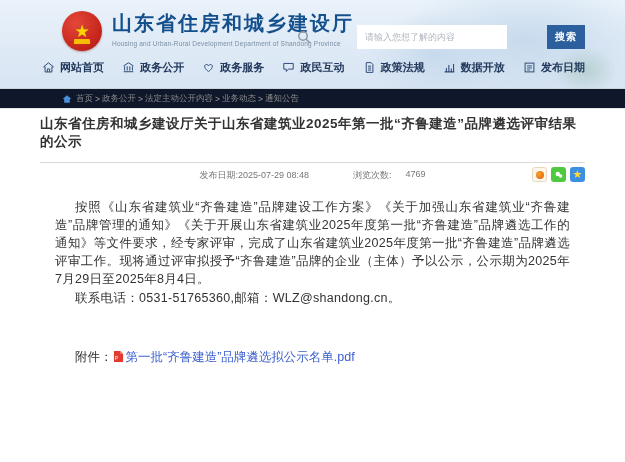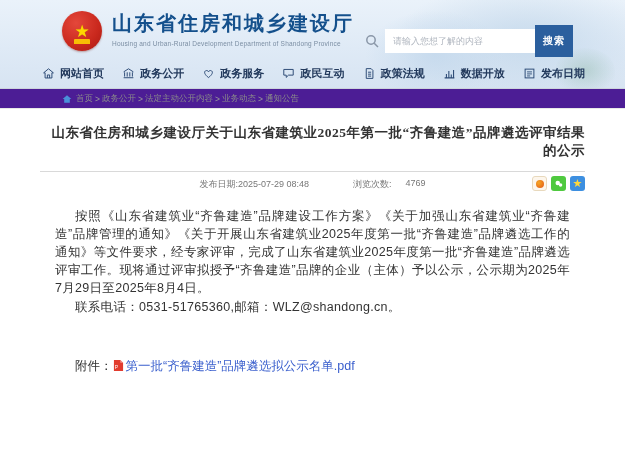--- a/index.html
+++ b/index.html
@@ -21,48 +21,48 @@
   .emblem { position:absolute; left:62px; top:11px; width:40px; height:40px; border-radius:50%;
     background:radial-gradient(circle at 35% 30%,#e4473a 0%,#c9281d 60%,#a81a12 100%);
     display:flex; align-items:center; justify-content:center; box-shadow:0 1px 2px rgba(120,40,30,.4); }
   .emblem .star { color:#ffd700; font-size:17px; line-height:1; text-shadow:0 0 1px #b8860b; }
   .emblem .gate { position:absolute; bottom:7px; left:50%; transform:translateX(-50%);
     width:16px; height:5px; background:#ffd700; border-radius:1px 1px 0 0; opacity:.85; }
   .site-titles { position:absolute; left:112px; top:10px; }
   .site-title { font-size:20px; font-weight:bold; color:#14508c; letter-spacing:2px; }
   .site-subtitle { font-size:6.5px; color:#7b8ea3; margin-top:3px; letter-spacing:.2px; }
 
-  .search-area { position:absolute; right:52px; top:25px; display:flex; align-items:center; }
+  .search-area { position:absolute; right:40px; top:25px; display:flex; align-items:center;gap:40px; }
   .search-glyph { width:16px; height:16px; margin-right:5px; color:#8a97a8; }
   .search-input { width:150px; height:24px; border:none; background:#fff; font-size:9px;
     padding:0 8px; color:#333; outline:none; }
   .search-input::placeholder { color:#b0b6bf; }
-  .search-btn { height:32px; width:38px; border:none; background:#2b5f9e; color:#fff;
+  .search-btn { height:24px; width:38px; border:none; background:#2b5f9e; color:#fff;
     font-size:10px; font-weight:bold; cursor:pointer; letter-spacing:1px; }
 
   
-  .navbar { position:absolute; left:0; bottom:0; width:100%; height:30px;
+  .navbar { position:absolute; left:0; bottom:6px; width:100%; height:30px;
     display:flex; align-items:center; padding:0 40px 0 42px; gap:0;
     justify-content:space-between; }
   .nav-item { display:flex; align-items:center; gap:5px; cursor:pointer; }
   .nav-icon { width:13px; height:13px; color:#2c4a75; flex:0 0 auto; }
   .nav-label { font-size:11px; font-weight:bold; color:#1f3least5f; color:#22395c; white-space:nowrap; }
 
   
-  .breadcrumb-bar { width:625px; height:21px; background:#4c1d95;
+  .breadcrumb-bar { width:625px; height:21px; background:#0f172a;
     border-top:1px solid #ccd4dc; border-bottom:1px solid #e8e8e8;
     display:flex; align-items:center; padding-left:62px; }
   .crumb-home-icon { width:10px; height:10px; color:#4a90d9; margin-right:4px; }
   .crumb { font-size:8.5px; color:#8a8a8a; }
   .crumb-sep { font-size:8.5px; color:#9a9a9a; margin:0 2px; }
 
   
   .article { padding:0 40px; }
-  .article-title { margin-top:15px; text-align:right; font-size:13.5px; font-weight:bold;
-    color:#333; letter-spacing:.5px;font-family:Liberation Serif, serif; }
+  .article-title { margin-top:6px; text-align:left; font-size:13.5px; font-weight:bold;
+    color:#333; letter-spacing:.5px; }
   .title-rule { border:none; border-top:1px solid #d9d9d9; margin-top:11px; }
   .meta-row { position:relative; height:25px; display:flex; align-items:center;
     justify-content:center; gap:28px; }
   .meta-text { font-size:9px; color:#777; }
   .views-wrap { display:flex; gap:14px;margin-left:16px; }
   .share-icons { position:absolute; right:0; top:4px; display:flex; gap:4px; }
   .share-box { width:15px; height:15px; border-radius:3px; display:flex; align-items:center;
     justify-content:center; cursor:pointer; font-size:9px; line-height:1; }
   .share-view { background:#fdf6ec; border:1px solid #e8d9bd; }
   .share-view .dot { width:8px; height:8px; border-radius:50%;

